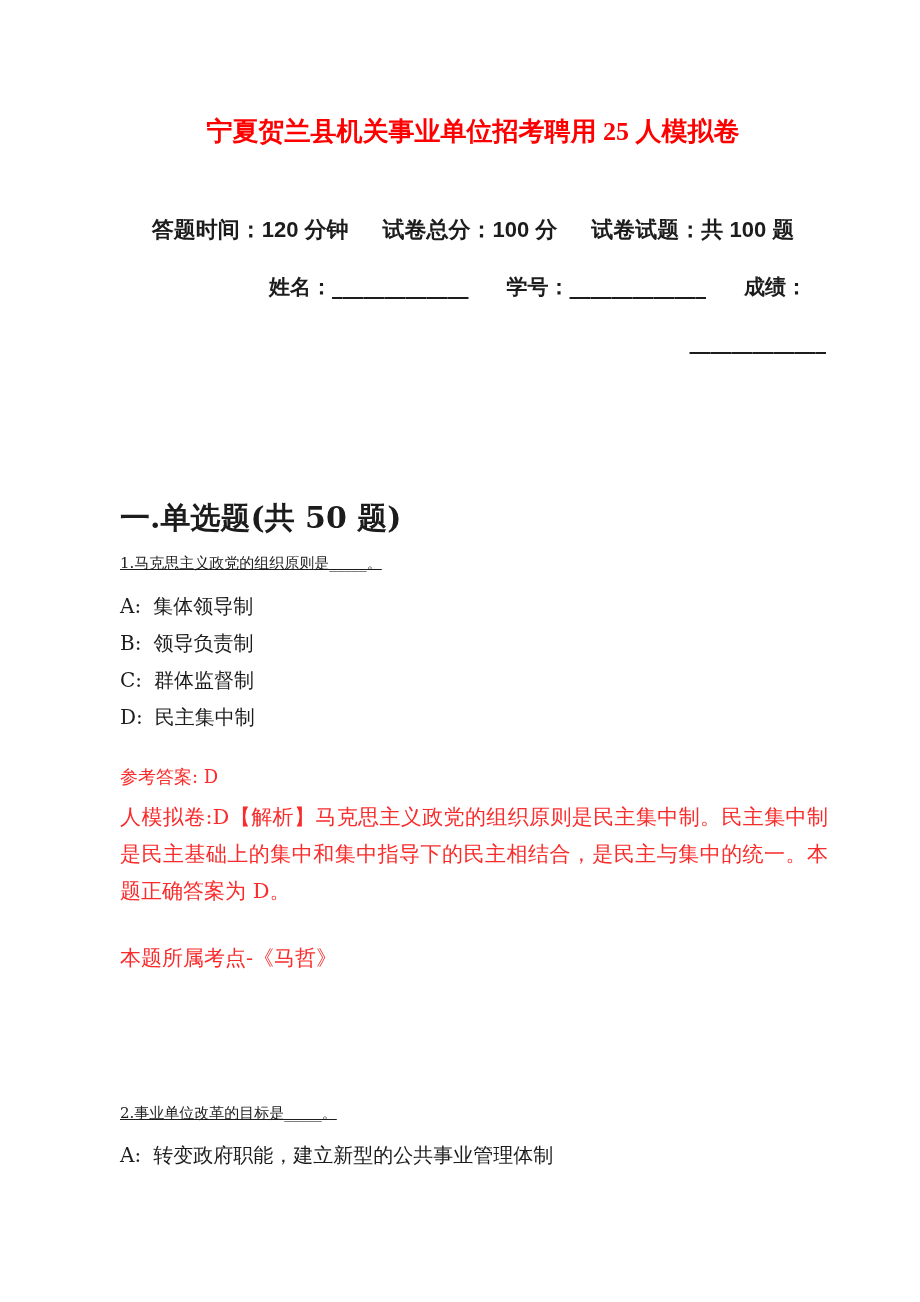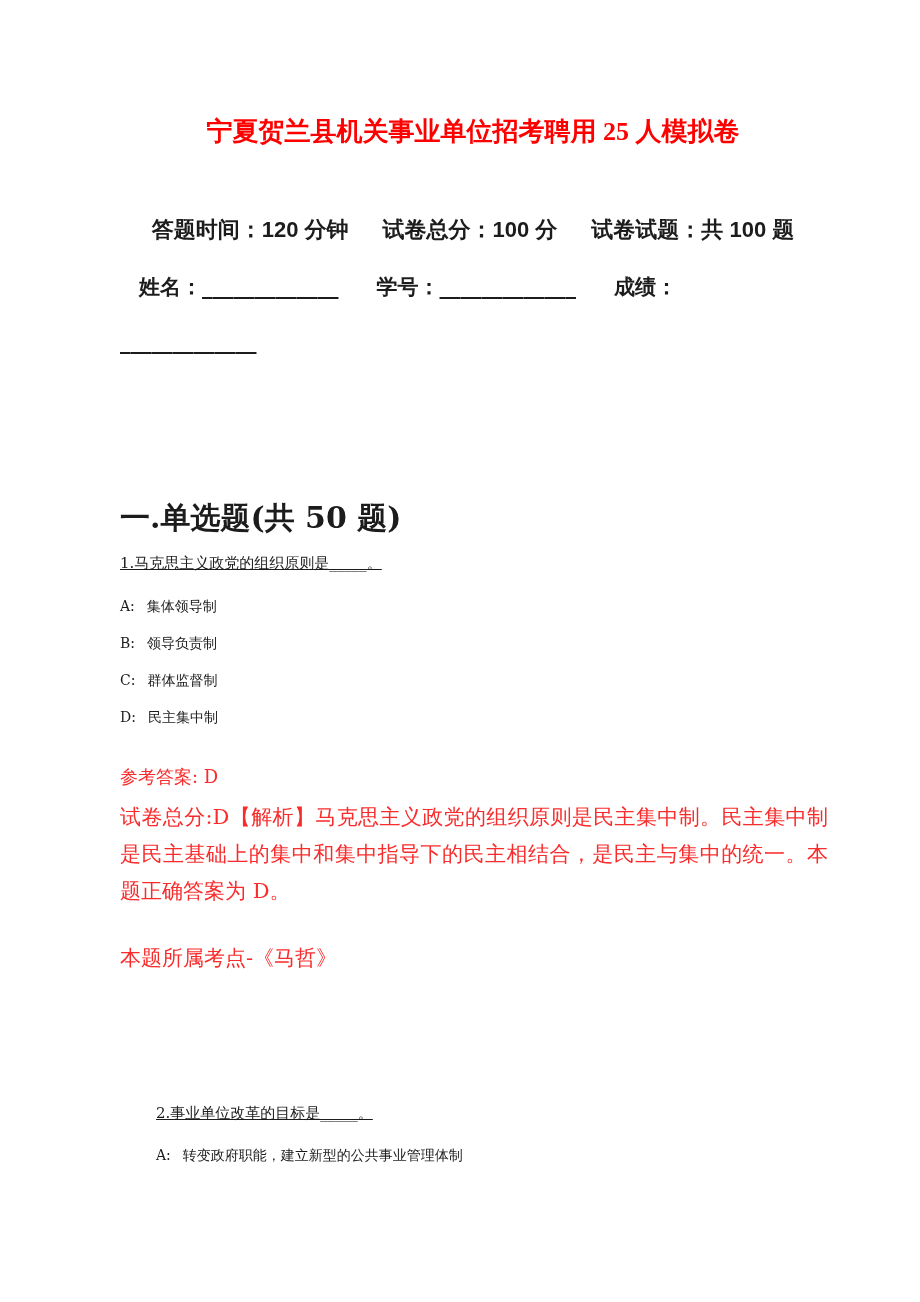--- a/index.html
+++ b/index.html
@@ -34,21 +34,21 @@
     text-align:center;
     font-family:Liberation Sans, sans-serif;
     font-weight:bold;
     font-size:22px;
     line-height:32px;
     white-space:nowrap;
   }
   .meta .seg{display:inline-block;margin:0 17px;}
   .fields{
     margin-top:26px;
-    text-align:left;
+    text-align:right;
     font-family:"DejaVu Sans","Liberation Sans",sans-serif;
     font-weight:bold;
     font-size:21px;
     line-height:30px;
   }
   .fields .pair{display:inline-block;margin:0 19px;white-space:nowrap;}
   .fields .line2{margin-top:25px;}
   .blank{letter-spacing:0;}
   .section-heading{
     margin-top:143px;
@@ -57,21 +57,21 @@
     line-height:36px;
   }
   .question-text{
     margin-top:12px;
     font-size:15px;
     line-height:31px;
     text-decoration:underline;
   }
   .options{margin-top:9px;}
   .option{
-    font-size:14px;
+    font-size:20px;
     line-height:37px;
     white-space:nowrap;
   }
   .option .opt-label{display:inline-block;margin-right:12px;}
   .answer{
     margin-top:26px;
     color:var(--answer-red);
     font-size:18px;
     line-height:30px;
   }
@@ -82,21 +82,21 @@
     line-height:37px;
     width:708px;
     text-align:justify;
   }
   .kpoint{
     margin-top:33px;
     color:var(--answer-red);
     font-size:21px;
     line-height:30px;
   }
-  .question-block-2{margin-top:125px;margin-left:36px;}
+  .question-block-2{margin-top:125px;}
   .question-block-2 .options{margin-top:8px;}
 </style>
 </head>
 <body>
 
 <div class="page">
 
   <div class="title">宁夏贺兰县机关事业单位招考聘用 25 人模拟卷</div>
 
   <div class="meta">
@@ -116,21 +116,21 @@
 
   <div class="question-block">
     <div class="question-text">1.马克思主义政党的组织原则是_____。</div>
     <div class="options">
       <div class="option"><span class="opt-label">A:</span><span>集体领导制</span></div>
       <div class="option"><span class="opt-label">B:</span><span>领导负责制</span></div>
       <div class="option"><span class="opt-label">C:</span><span>群体监督制</span></div>
       <div class="option"><span class="opt-label">D:</span><span>民主集中制</span></div>
     </div>
     <div class="answer">参考答案: D</div>
-    <div class="explanation">试卷总分:D【解析】马克思主义政党的组织原则是民主集中制。民主集中制是民主基础上的集中和集中指导下的民主相结合，是民主与集中的统一。本题正确答案为 D。</div>
+    <div class="explanation">人模拟卷:D【解析】马克思主义政党的组织原则是民主集中制。民主集中制是民主基础上的集中和集中指导下的民主相结合，是民主与集中的统一。本题正确答案为 D。</div>
     <div class="kpoint">本题所属考点-《马哲》</div>
   </div>
 
   <div class="question-block question-block-2">
     <div class="question-text">2.事业单位改革的目标是_____。</div>
     <div class="options">
       <div class="option"><span class="opt-label">A:</span><span>转变政府职能，建立新型的公共事业管理体制</span></div>
     </div>
   </div>
 

